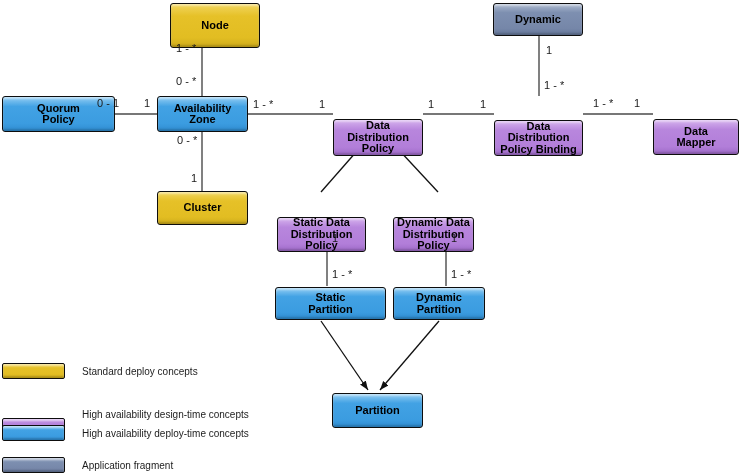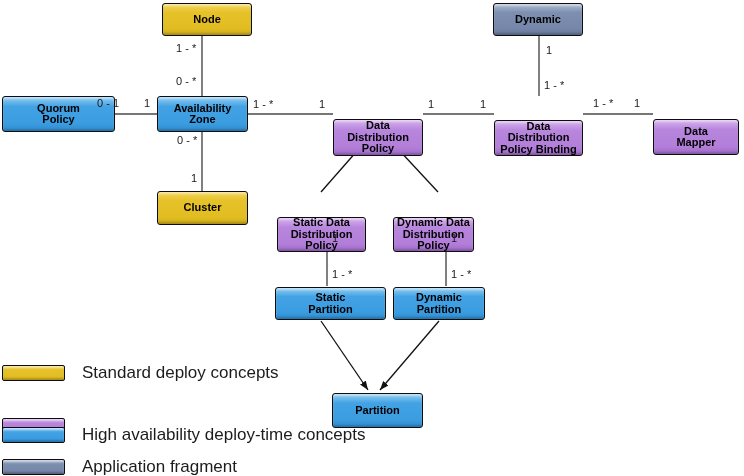--- a/index.html
+++ b/index.html
@@ -23,21 +23,21 @@
   .mult{
     position:absolute;z-index:2;font-size:11px;line-height:11px;
     color:#1a1a1a;white-space:nowrap;
   }
   .legend-row{position:absolute;left:2px;z-index:1;display:flex;align-items:center;}
   .swatch{
     width:63px;height:16px;box-sizing:border-box;flex:0 0 auto;
     border:1.5px solid #0d0d0d;border-radius:2px;
     box-shadow:inset 0 2px 2px rgba(255,255,255,.45), inset 0 -2px 2px rgba(0,0,0,.18);
   }
-  .legend-label{margin-left:17px;font-size:17px;color:#1c1c1c;}
+  .legend-label{margin-left:17px;font-size:10px;color:#1c1c1c;}
 </style>
 </head>
 <body>
 
 <svg class="edges" width="744" height="476">
   <defs>
     <marker id="arrow" markerWidth="10" markerHeight="8" refX="9" refY="3.5" orient="auto" markerUnits="userSpaceOnUse">
       <path d="M0,0 L9,3.5 L0,7 Z" fill="#111"></path>
     </marker>
   </defs>
@@ -53,21 +53,21 @@
     <line x1="446" y1="228" x2="446" y2="286"></line>
   </g>
   <g stroke="#111" stroke-width="1.3">
     <line x1="321" y1="192" x2="371" y2="135" marker-end="url(#arrow)"></line>
     <line x1="438" y1="192" x2="385" y2="135" marker-end="url(#arrow)"></line>
     <line x1="321" y1="321" x2="368" y2="390" marker-end="url(#arrow)"></line>
     <line x1="439" y1="321" x2="380" y2="390" marker-end="url(#arrow)"></line>
   </g>
 </svg>
 
-<div class="box c-standard" style="left:162px;top:3px;width:90px;height:33px">Node</div>
+<div class="box c-standard" style="left:170px;top:3px;width:90px;height:45px">Node</div>
 <div class="box c-fragment" style="left:493px;top:3px;width:90px;height:33px">Dynamic</div>
 <div class="box c-deploy" style="left:2px;top:96px;width:113px;height:36px">Quorum
 Policy</div>
 <div class="box c-deploy" style="left:157px;top:96px;width:91px;height:36px">Availability
 Zone</div>
 <div class="box c-design" style="left:333px;top:95px;width:90px;height:37px">Data
 Distribution
 Policy</div>
 <div class="box c-design" style="left:494px;top:96px;width:89px;height:36px">Data
 Distribution
@@ -105,20 +105,21 @@
 <span class="mult" style="left:332px;top:269px">1 - *</span>
 <span class="mult" style="left:451px;top:233px">1</span>
 <span class="mult" style="left:451px;top:269px">1 - *</span>
 
 <div class="legend-row" style="top:363px">
   <div class="swatch c-standard"></div>
   <span class="legend-label">Standard deploy concepts</span>
 </div>
 <div class="legend-row" style="top:394px">
   <div class="swatch c-design"></div>
+  <span class="legend-label">High availability design-time concepts</span>
 </div>
 <div class="legend-row" style="top:425px">
   <div class="swatch c-deploy"></div>
   <span class="legend-label">High availability deploy-time concepts</span>
 </div>
 <div class="legend-row" style="top:457px">
   <div class="swatch c-fragment"></div>
   <span class="legend-label">Application fragment</span>
 </div>
 

